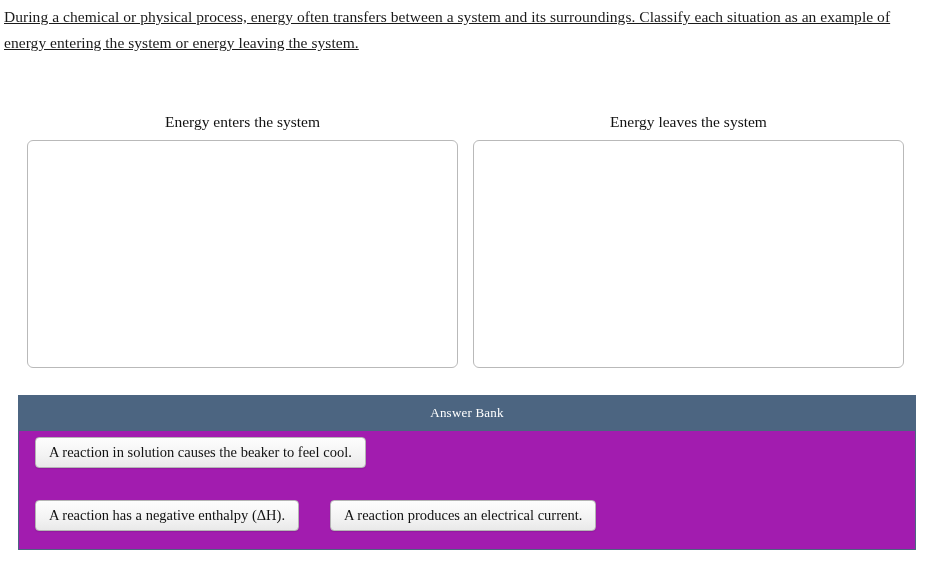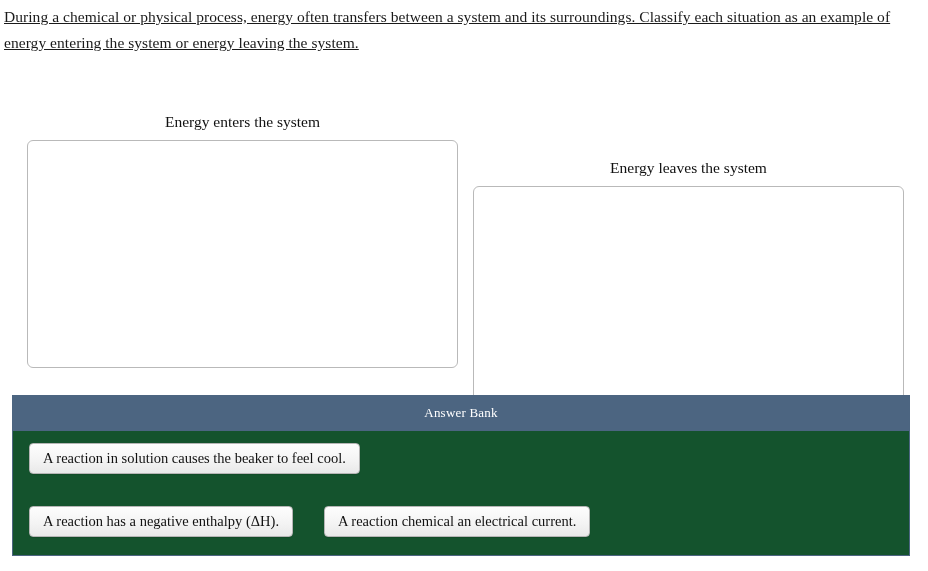--- a/index.html
+++ b/index.html
@@ -36,60 +36,60 @@
     left: 0;
     top: 112px;
     width: 928px;
     height: 265px;
   }
   .zone {
     position: absolute;
     top: 0;
   }
   .zone.left  { left: 27px;  width: 431px; }
-  .zone.right { left: 473px; width: 431px; margin-top: 46px; }
+  .zone.right { left: 473px; width: 431px; }
 
   .zone-title {
     text-align: center;
     font-size: 15.5px;
     line-height: 20px;
     color: #111111;
     height: 20px;
     margin-bottom: 8px;
   }
   .zone-box {
     height: 228px;
     border: 1px solid #b9b9b9;
     border-radius: 6px;
     background: #ffffff;
     box-sizing: border-box;
   }
 
   
   .answer-bank {
     position: absolute;
-    left: 12px;
+    left: 18px;
     top: 395px;
     width: 898px;
     border: 1px solid #4c6581;
     box-sizing: border-box;
     background: #f6f6f6;
   }
   .answer-bank-header {
     background: #4c6581;
     color: #ffffff;
     text-align: center;
     font-size: 13px;
     line-height: 16px;
     padding: 9px 0 10px 0;
     letter-spacing: 0.2px;
   }
   .answer-bank-body {
-    background: #14532d;
-    padding: 12px 16px 18px 16px;
+    background: #a21caf;
+    padding: 6px 16px 18px 16px;
     min-height: 96px;
     box-sizing: border-box;
   }
   .bank-row {
     display: flex;
     align-items: flex-start;
     gap: 30px;
     margin-bottom: 32px;
   }
   .bank-row:last-child {
@@ -133,17 +133,17 @@
 <div class="answer-bank">
   <div class="answer-bank-header">Answer Bank</div>
   <div class="answer-bank-body">
 
     <div class="bank-row">
       <div class="tile">A reaction in solution causes the beaker to feel cool.</div>
     </div>
 
     <div class="bank-row">
       <div class="tile">A reaction has a negative enthalpy (ΔH).</div>
-      <div class="tile">A reaction chemical an electrical current.</div>
+      <div class="tile">A reaction produces an electrical current.</div>
     </div>
 
   </div>
 </div>
 
 </body></html>

